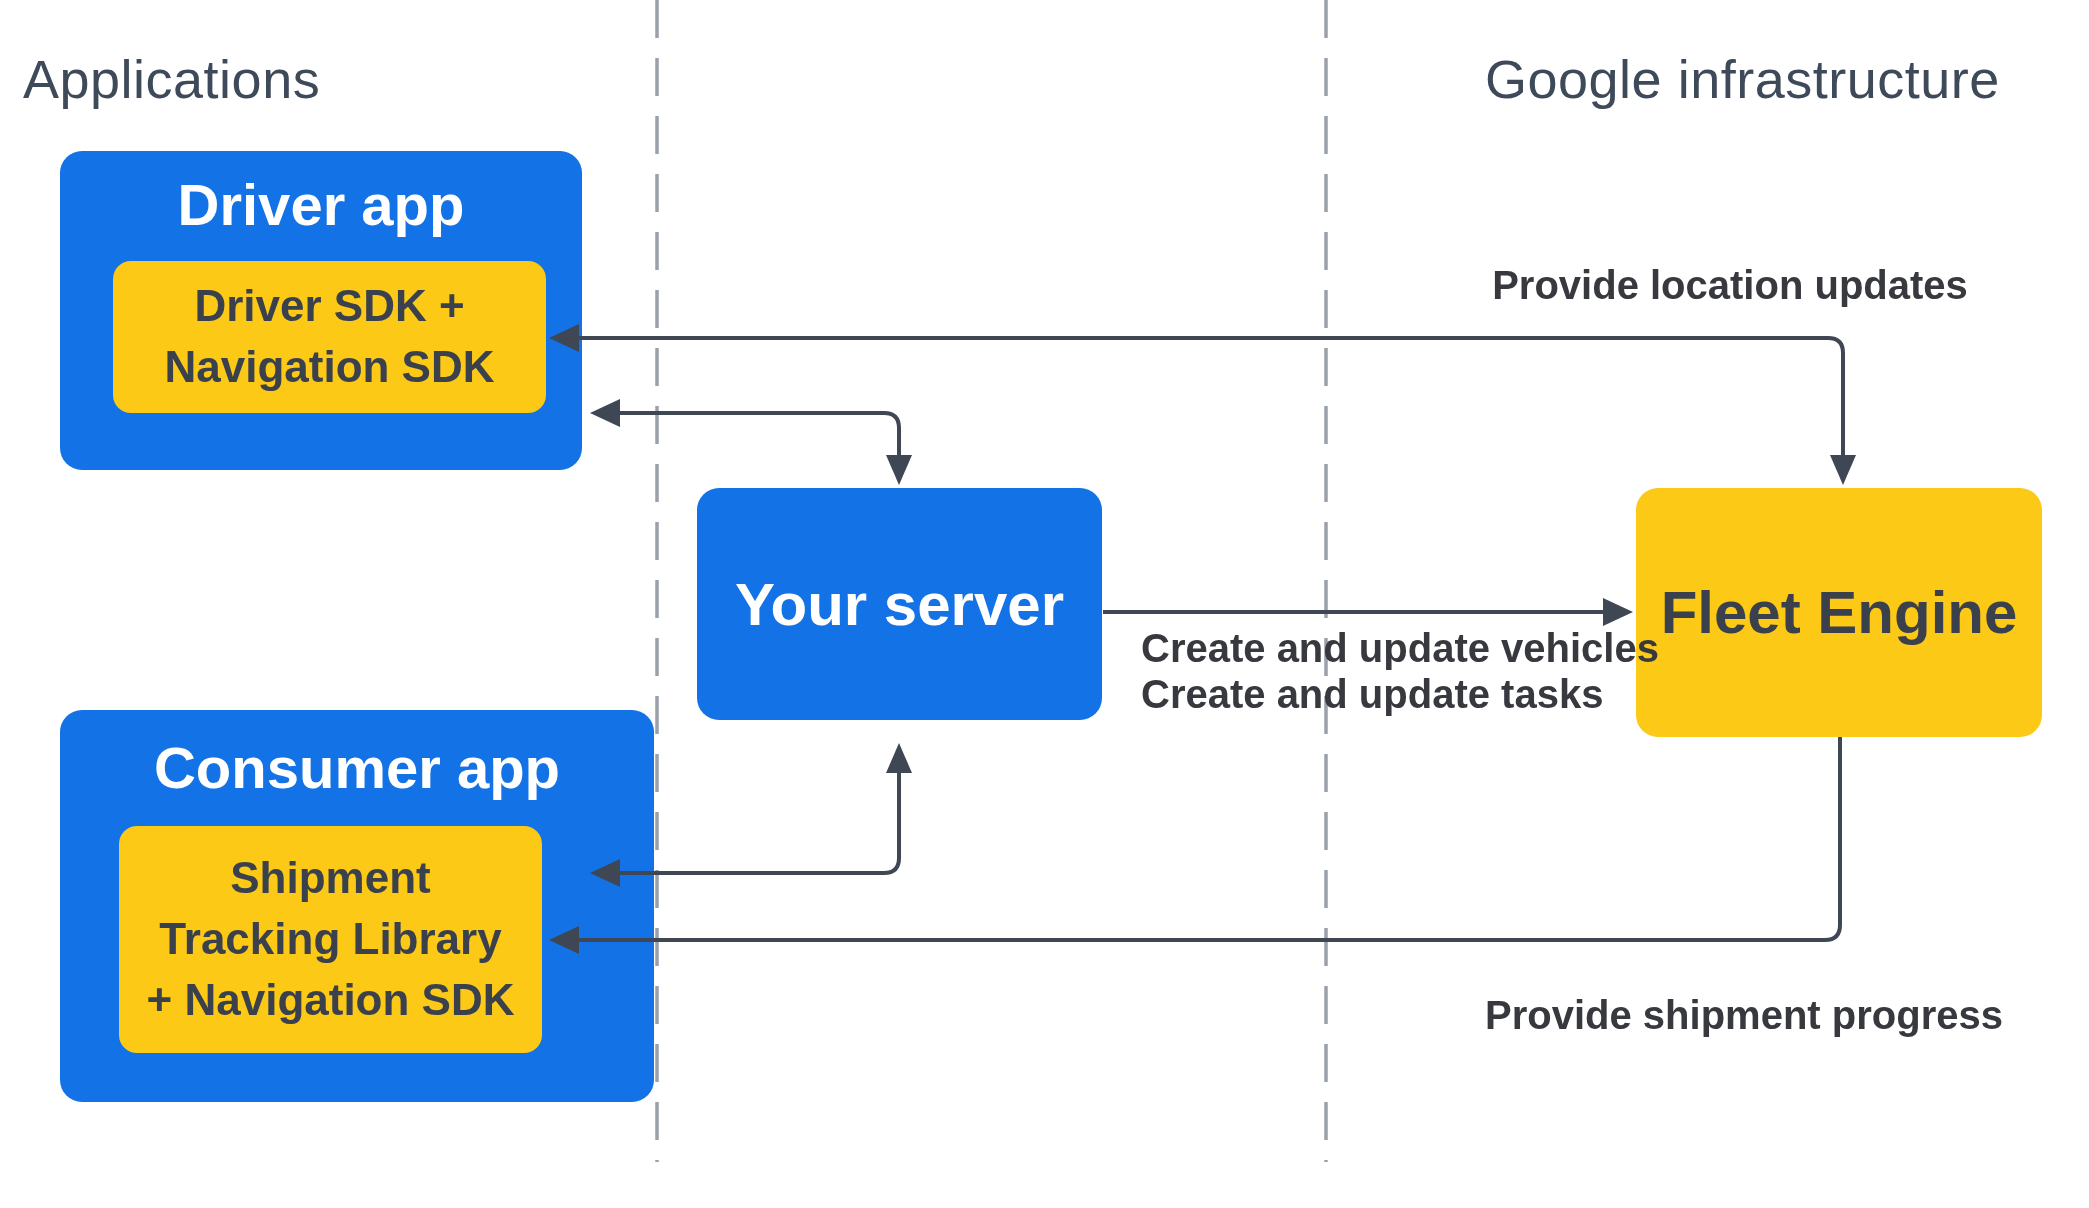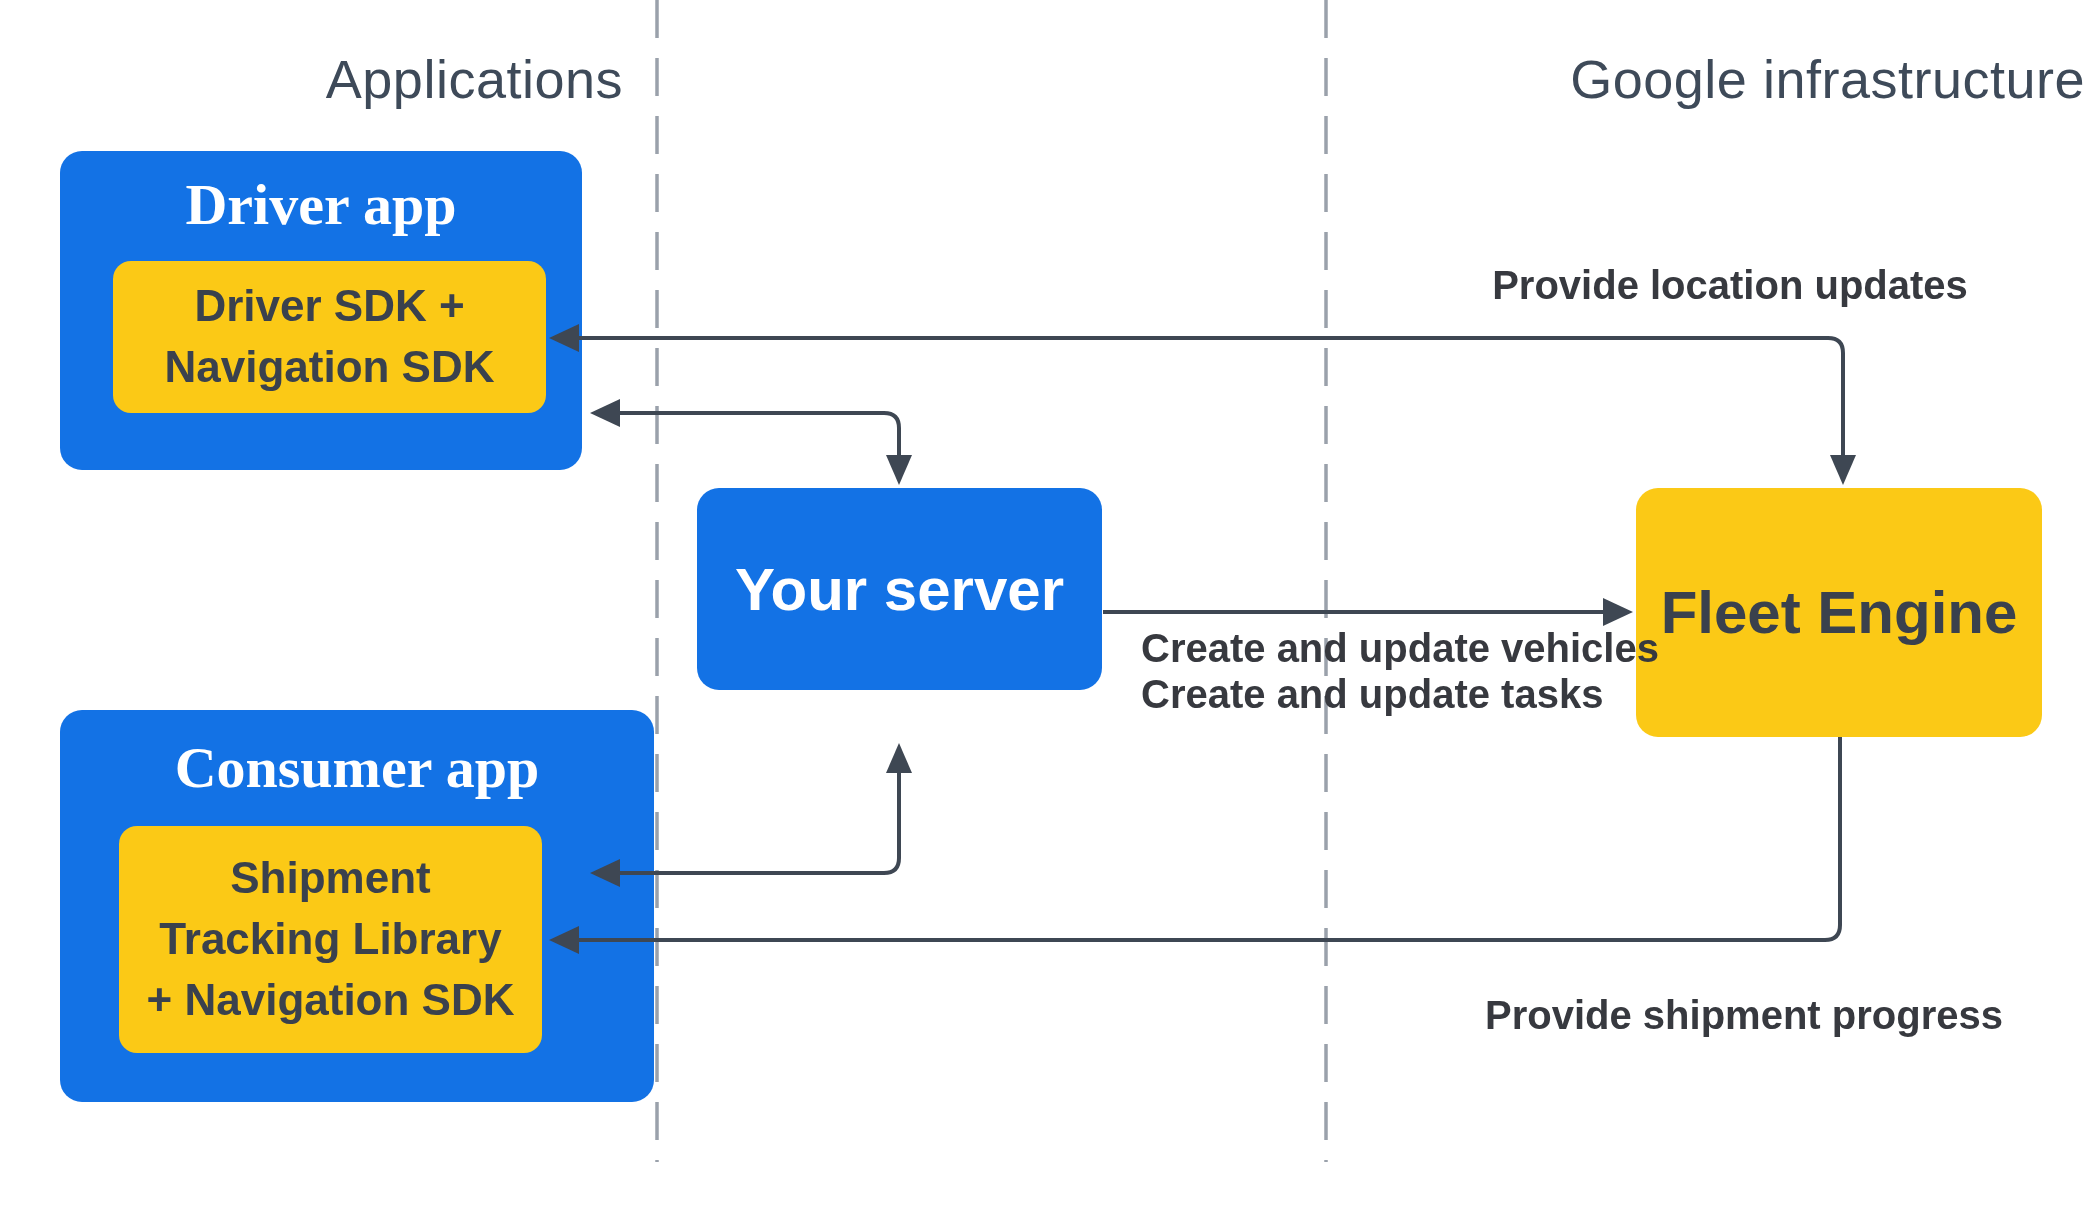--- a/index.html
+++ b/index.html
@@ -7,41 +7,40 @@
     position: relative;
     width: 2089px;
     height: 1208px;
     background: #ffffff;
     font-family: "Liberation Sans", sans-serif;
     overflow: hidden;
   }
   .col-header {
     position: absolute;
     width: 600px;
-    text-align: right;
+    text-align: left;
     font-size: 54px;
     font-weight: 400;
     color: var(--header_text, #3e4a59);
     letter-spacing: 0.5px;
   }
   .box {
     position: absolute;
     border-radius: 22px;
     box-sizing: border-box;
   }
   .box.blue   { background: var(--blue, #1372e5); }
   .box.yellow { background: var(--yellow, #fbc916); border-radius: 18px; }
   .box-title {
     position: absolute;
     width: 100%;
     text-align: center;
     color: #ffffff;
     font-size: 58px;
     font-weight: 700;
-    font-family: Liberation Serif, serif;
   }
   .center-flex {
     display: flex;
     align-items: center;
     justify-content: center;
     flex-direction: column;
     gap: 8px;
   }
   .sdk-text {
     color: var(--dark_text, #3a414d);
@@ -85,21 +84,21 @@
 
   <div class="box blue" style="left:60px; top:710px; width:594px; height:392px;">
     <div class="box-title" style="top:24px;">Consumer app</div>
     <div class="box yellow center-flex" style="left:59px; top:116px; width:423px; height:227px;">
       <div class="sdk-text">Shipment</div>
       <div class="sdk-text">Tracking Library</div>
       <div class="sdk-text">+ Navigation SDK</div>
     </div>
   </div>
 
-  <div class="box blue center-flex" style="left:697px; top:488px; width:405px; height:202px;">
+  <div class="box blue center-flex" style="left:697px; top:488px; width:405px; height:232px;">
     <div class="server-title">Your server</div>
   </div>
 
   <div class="box yellow center-flex" style="left:1636px; top:488px; width:406px; height:249px; border-radius:22px;">
     <div class="fleet-title">Fleet Engine</div>
   </div>
 
   <svg class="wires" width="2089" height="1208" viewBox="0 0 2089 1208">
 
     <g stroke="#9aa1ab" stroke-width="3.5" stroke-dasharray="38 20">

